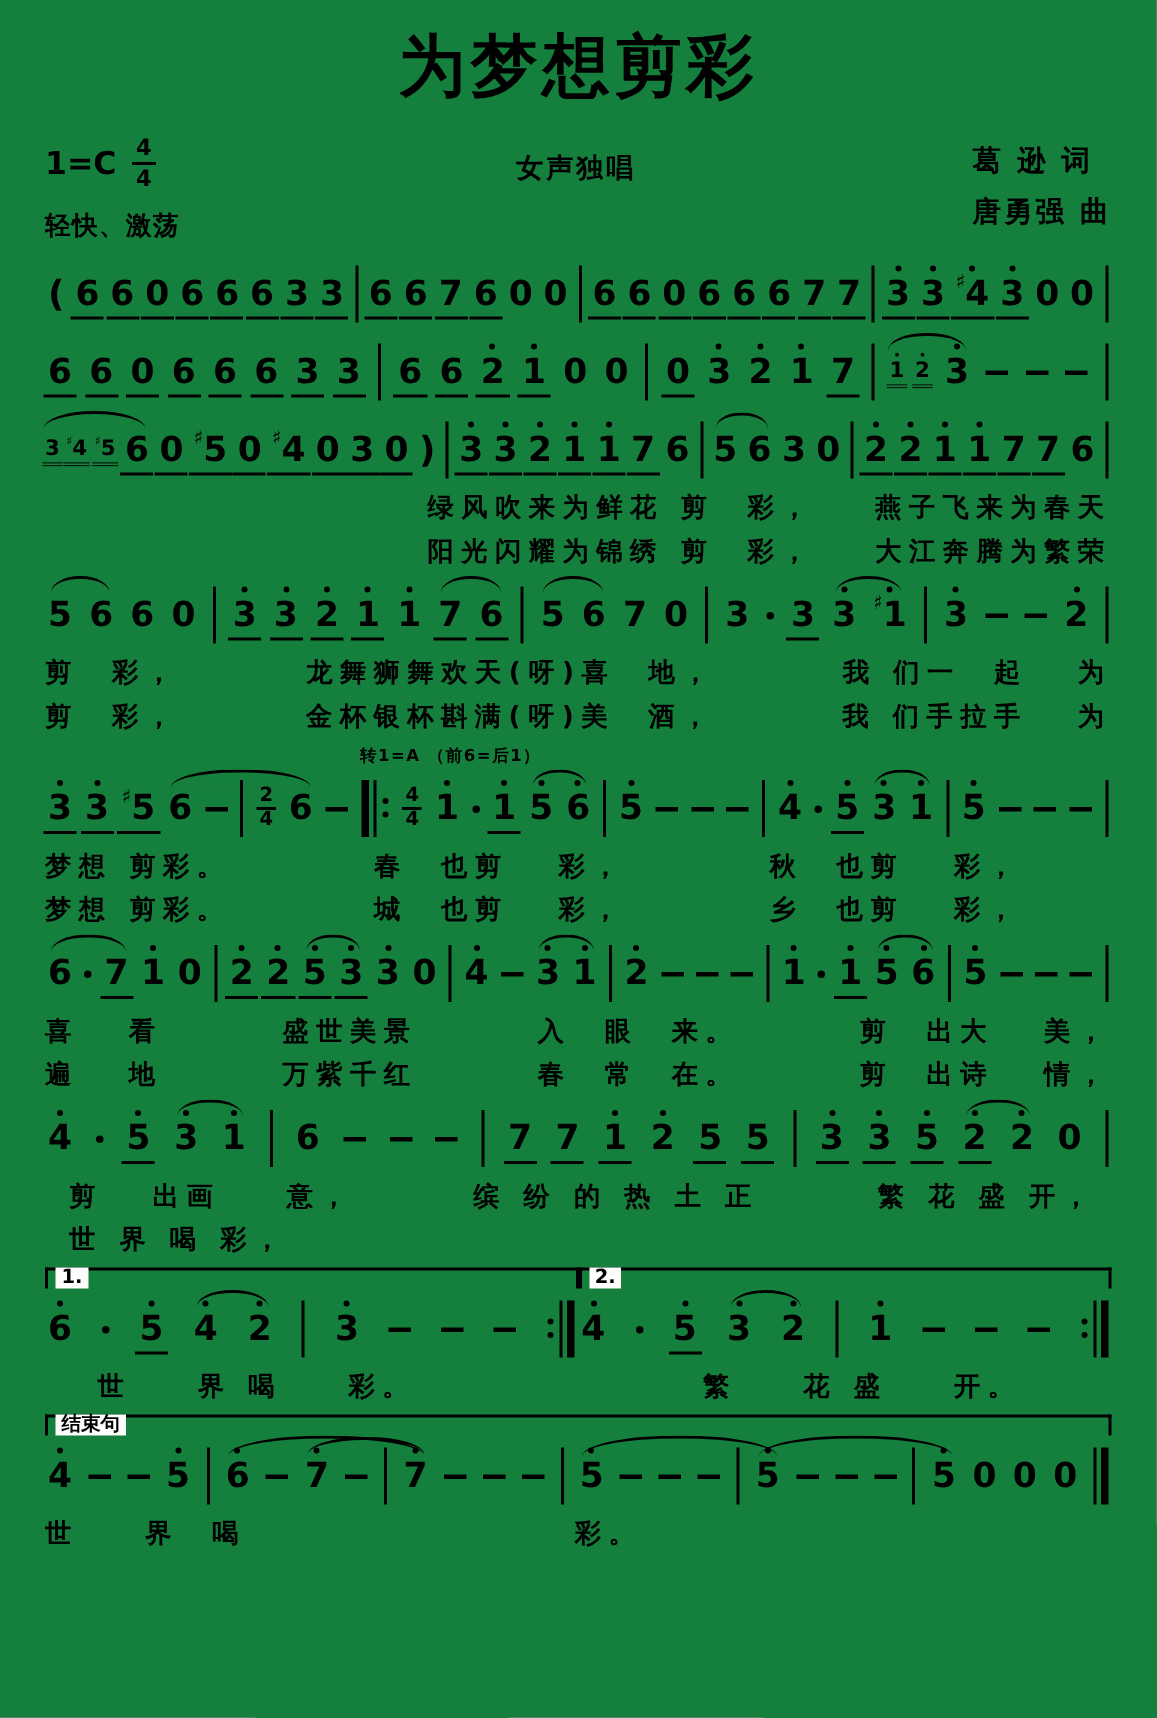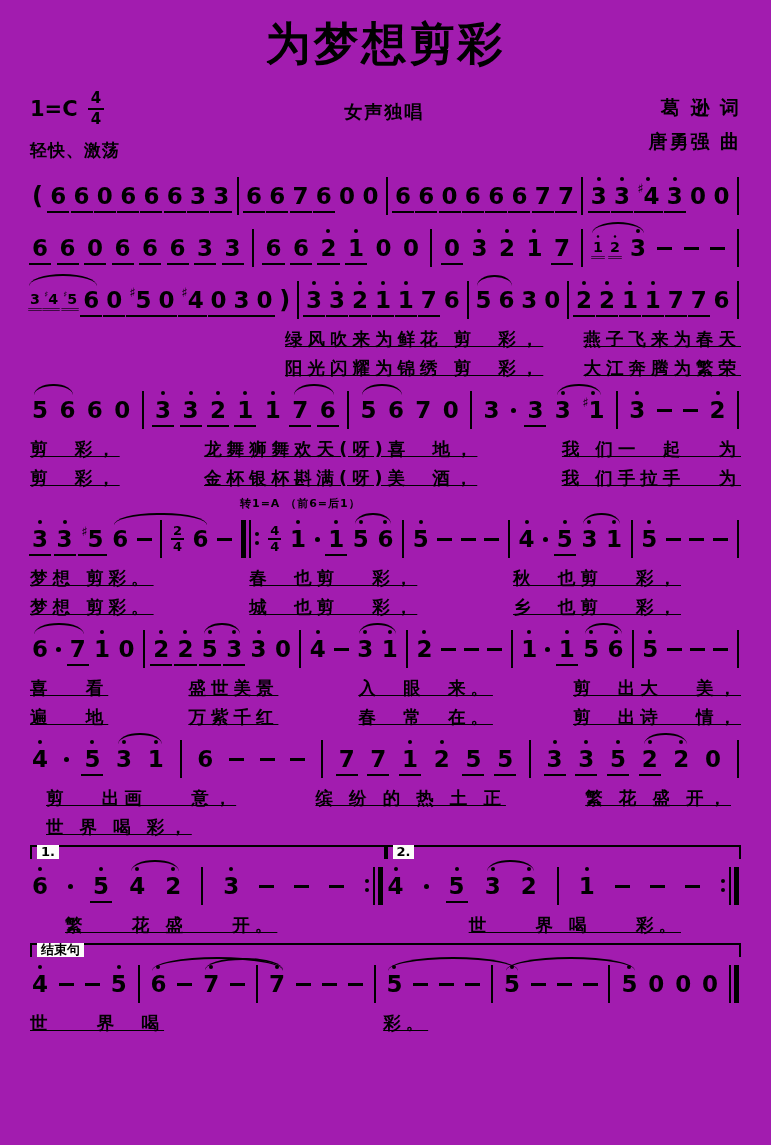--- a/index.html
+++ b/index.html
@@ -1,28 +1,28 @@
 <!DOCTYPE html>
 <html><head>
 <meta charset="utf-8">
 <style>
   html,body{margin:0;padding:0;background:#888;}
-  .page{width:771px;height:1145px;background:#a21caf;color:#000;
+  .page{width:771px;height:1145px;background:#15803d;color:#000;
         font-family:"DejaVu Sans","Liberation Sans",sans-serif;
         box-sizing:border-box;padding:8px 30px 0 30px;overflow:hidden;position:relative;}
   .title{text-align:center;font-size:45px;font-weight:900;letter-spacing:3px;margin-top:6px;}
   .meta{display:flex;justify-content:space-between;margin-top:16px;align-items:flex-start;}
   .meta-left{font-weight:bold;}
   .keyrow{display:flex;align-items:center;gap:10px;font-size:21px;}
   .mfrac{display:inline-flex;flex-direction:column;align-items:center;font-size:15px;line-height:1.1;font-weight:bold;}
   .mfrac .num{border-bottom:2px solid #000;padding:0 3px 1px;}
   .mfrac .den{padding-top:1px;}
   .tempo{font-size:17px;font-weight:bold;margin-top:12px;letter-spacing:1px;}
   .voice{font-size:18px;font-weight:bold;padding-top:10px;letter-spacing:2px;}
-  .credits{text-align:right;font-size:19px;font-weight:bold;line-height:1.8;letter-spacing:2px;}
+  .credits{text-align:left;font-size:19px;font-weight:bold;line-height:1.8;letter-spacing:2px;}
   #score{margin-top:10px;}
   .system{margin-bottom:7px;}
   .notes-row{display:flex;}
   .seg{flex:1;position:relative;}
   .seg-volta{padding-top:17px;}
   .vbracket{position:absolute;top:0;left:0;right:0;height:12px;
             border-top:2px solid #000;border-left:2px solid #000;border-right:2px solid #000;}
   .vlabel{position:absolute;top:0px;left:7px;font-size:13px;font-weight:bold;background:#fdfdfb;padding:0 4px;line-height:14px;}
   .toks{display:flex;justify-content:space-between;align-items:flex-end;position:relative;padding:0 2px;}
   .tok{display:flex;flex-direction:column;align-items:center;}
@@ -40,21 +40,21 @@
   .rdot{width:4px;height:4px;border-radius:50%;background:#000;}
   .tok-mid{display:flex;align-items:center;height:26px;margin-bottom:8px;}
   .dash{width:15px;height:3px;background:#000;}
   .augdot{width:5px;height:5px;border-radius:50%;background:#000;}
   .paren{font-size:24px;font-weight:bold;line-height:26px;}
   .tok-frac{display:flex;flex-direction:column;align-items:center;font-size:13px;font-weight:bold;line-height:1.05;margin-bottom:6px;}
   .tok-frac .fn{border-bottom:2px solid #000;padding:0 2px 1px;}
   .slur{position:absolute;border-top:2px solid #000;
         border-radius:50% 50% 0 0 / 100% 100% 0 0;pointer-events:none;}
   .lyr{display:flex;justify-content:space-between;white-space:pre;
-       font-size:17.5px;font-weight:bold;letter-spacing:5px;margin-top:8px;line-height:1.2;text-decoration:underline;}
+       font-size:17.5px;font-weight:bold;letter-spacing:5px;margin-top:8px;line-height:1.2;}
   .sys-3 .lyr{padding-left:255px;}
   .sys-5 .lyr{padding-right:60px;}
   .sys-5 .sys-label{margin-left:210px;}
   .sys-7 .lyr{padding-right:10px;margin-left:16px;}
   .sys-8 .lyr{padding:0 60px 0 35px;}
   .sys-9 .lyr{width:56%;}
   .sys-label{font-size:11px;font-weight:bold;margin:2px 0 4px 0;letter-spacing:1px;}
 </style>
 </head>
 <body>
@@ -1906,21 +1906,21 @@
                   <div class="rdot"></div>
                   <div class="rdot"></div>
                 </div>
                 <div class="vline"></div>
                 <div class="vline thick"></div>
               </div>
               <div class="slur" style="left: 101.4px; width: 47.2px; height: 9.416px; top: -1.708px;"></div>
             </div>
           </div>
         </div>
-        <div class="lyr"><span>繁    花 盛    开。</span><span>世    界 喝    彩。</span></div>
+        <div class="lyr"><span>世    界 喝    彩。</span><span>繁    花 盛    开。</span></div>
       </div>
       <div class="system sys-9">
         <div class="notes-row">
           <div class="seg seg-volta">
             <div class="vbracket"></div>
             <div class="vlabel">结束句</div>
             <div class="toks">
               <div class="tok">
                 <div class="t-top">
                   <div class="odot"></div>

